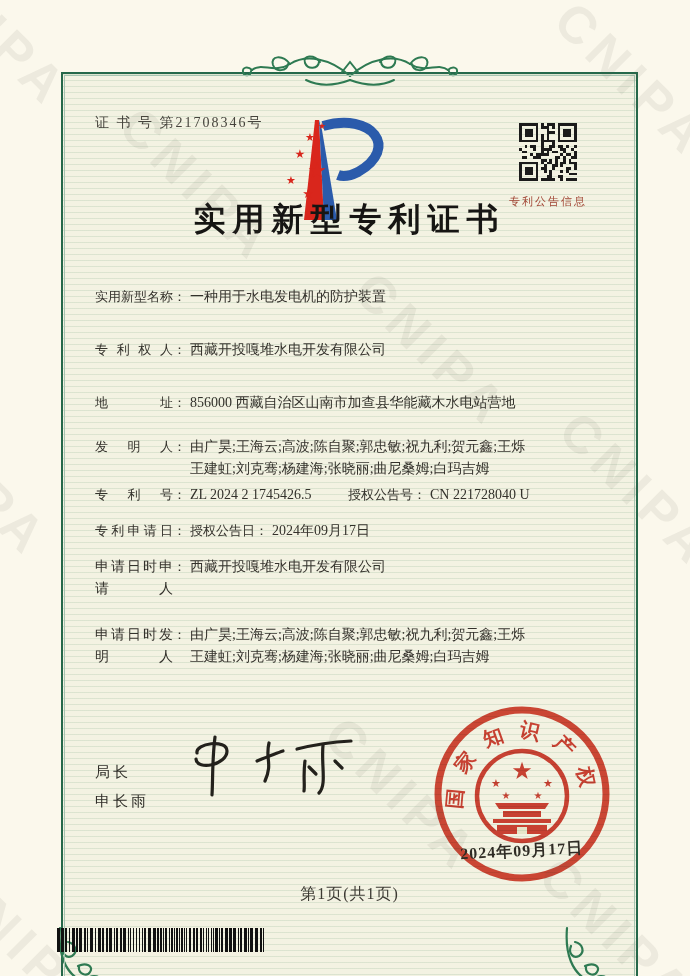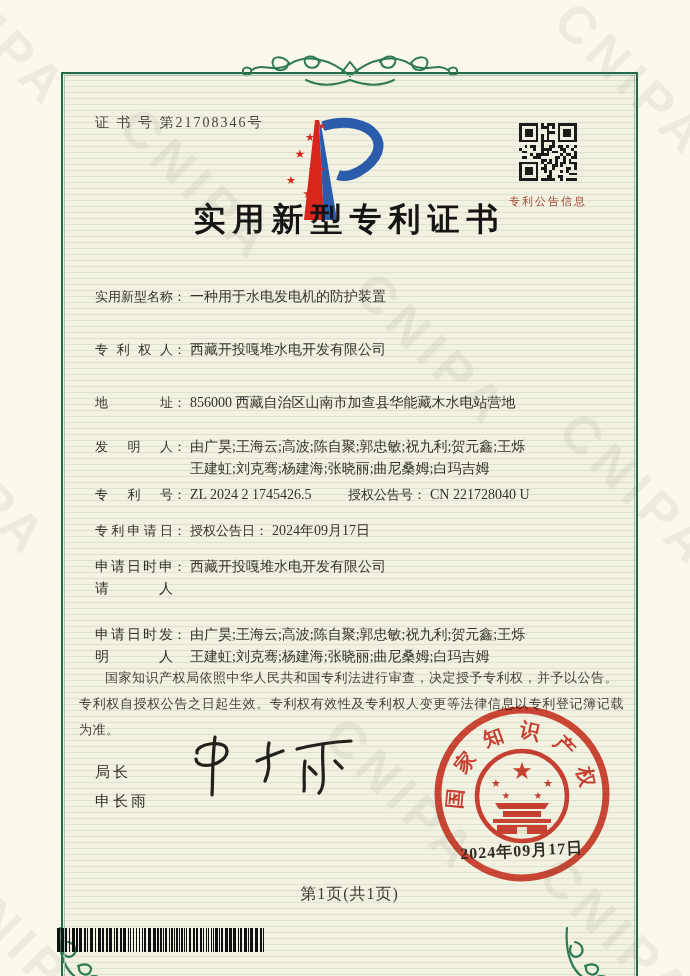--- a/index.html
+++ b/index.html
@@ -300,24 +300,20 @@
       <div class="row">
         <span class="lbl lblw">申请日时发明人</span>
         <span class="colon">：</span>
         <span class="val">
           <div>由广昊;王海云;高波;陈自聚;郭忠敏;祝九利;贺元鑫;王烁</div>
           <div>王建虹;刘克骞;杨建海;张晓丽;曲尼桑姆;白玛吉姆</div>
         </span>
       </div>
     </div>
 
-    <div class="statement">
-      <div class="ind">国家知识产权局依照中华人民共和国专利法进行审查，决定授予专利权，并予以公告。</div>
-      <div>专利权自授权公告之日起生效。专利权有效性及专利权人变更等法律信息以专利登记簿记载为准。</div>
-    </div>
 
     <div class="signer">
       <div>局长</div>
       <div>申长雨</div>
     </div>
 
     <svg class="sig" viewBox="0 0 195 80" fill="none" stroke="#23211c" stroke-width="3.2" stroke-linecap="round">
       <path d="M34,8 C31,32 32,50 31,66"></path>
       <path d="M16,24 C14,14 46,10 46,22 C46,36 16,42 15,30"></path>
       <path d="M88,14 C84,30 92,34 84,52"></path>

